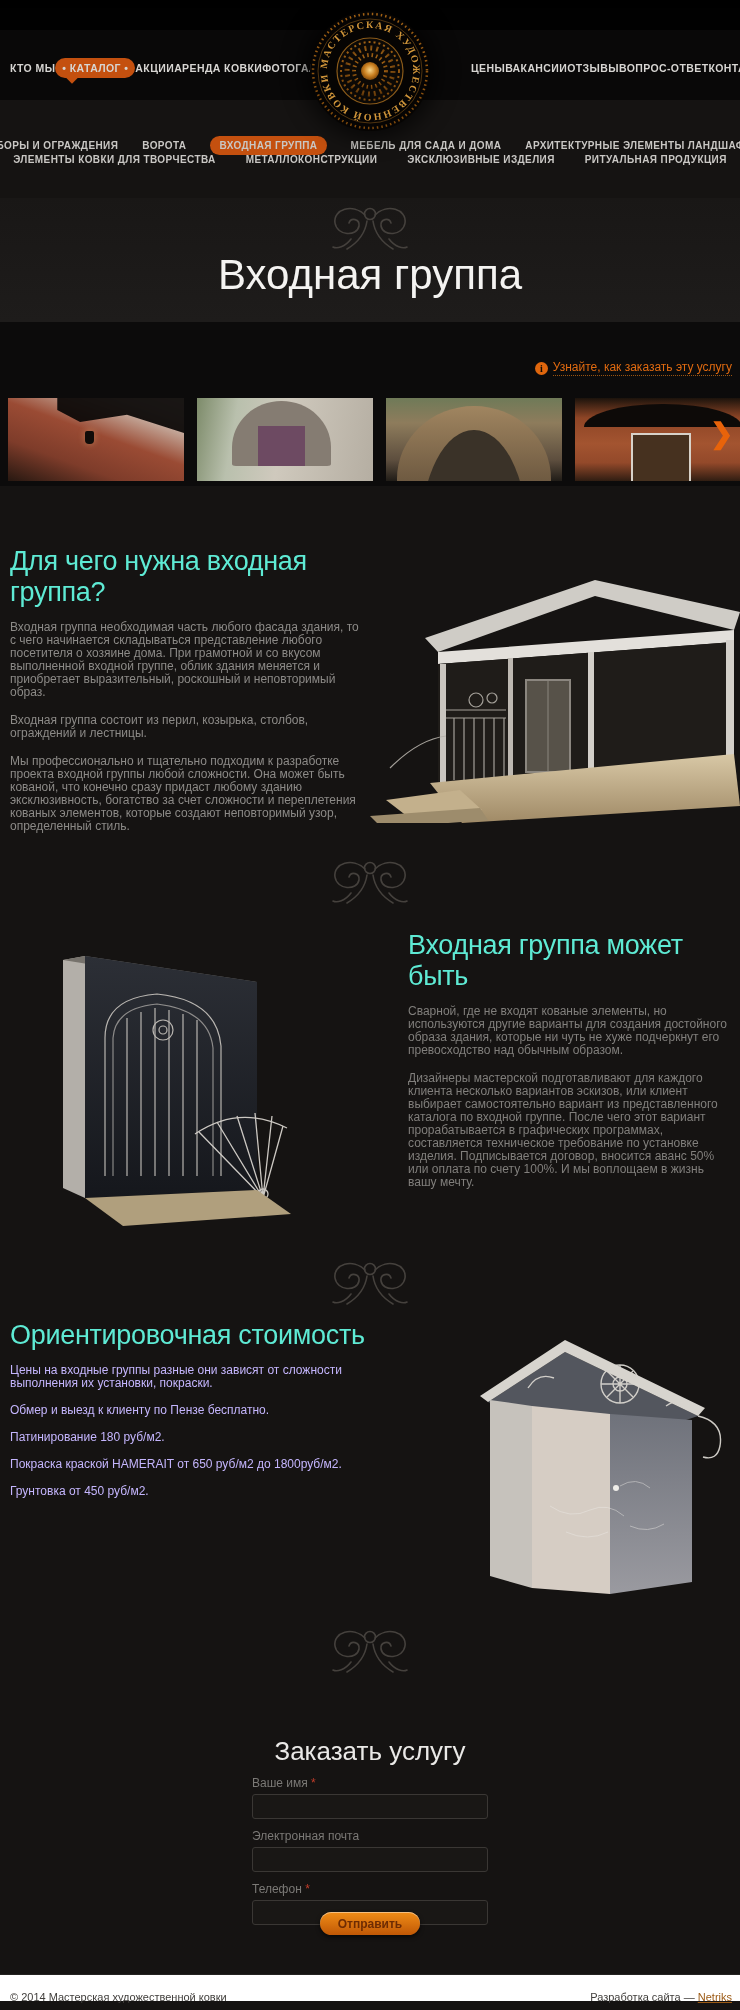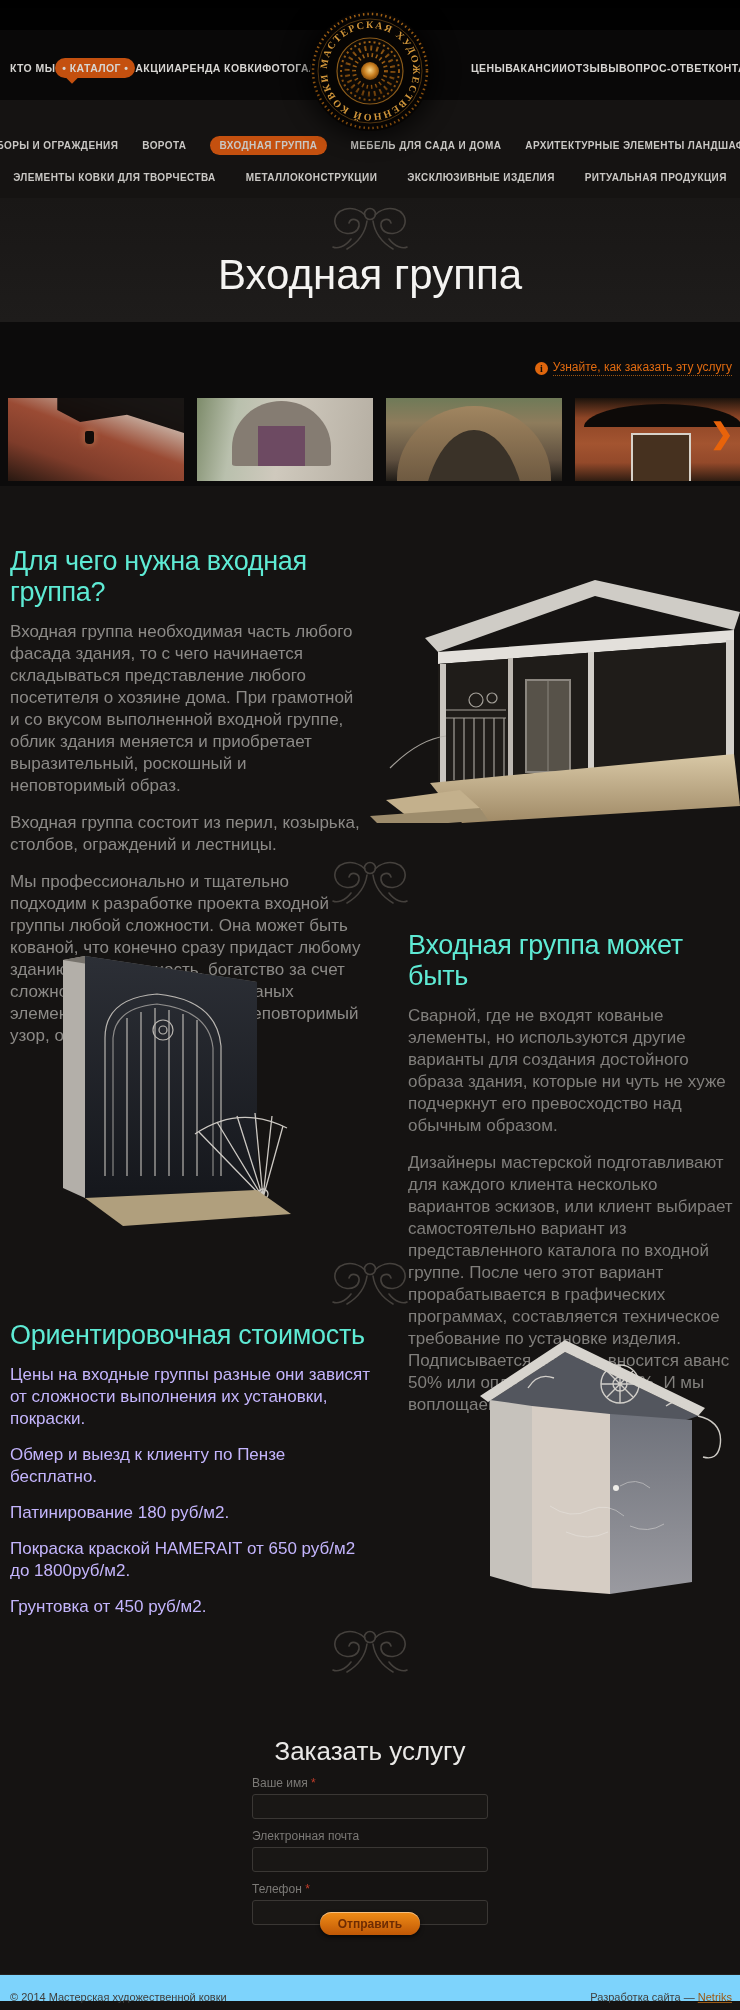--- a/index.html
+++ b/index.html
@@ -28,21 +28,21 @@
               background:#c4500f; transform:rotate(45deg); }
 
   
   .logo { top:3px; left:310px; width:120px; height:120px; z-index:6; cursor:pointer; }
   .logo-bg { position:absolute; inset:0; border-radius:50%; background:#060403;
              box-shadow:0 0 20px 8px rgba(0,0,0,.6); }
 
   
   .subnav { left:0; width:740px; display:flex; justify-content:center; align-items:center; z-index:5; }
   .subnav-1 { top:124px; height:26px; gap:24px; }
-  .subnav-2 { top:158px; height:22px; gap:30px; }
+  .subnav-2 { top:140px; height:22px; gap:30px; }
   .subnav .sn-item { font-size:10px; font-weight:700; letter-spacing:.4px; color:#c9c7c4;
              white-space:nowrap; cursor:pointer; }
   .sn-pill { background:#c4500f; color:#2f1505; border-radius:11px; padding:4px 9px; }
 
   
   .flourish { width:90px; height:50px; }
   .fl-1 { top:197px; left:325px; }
   .fl-2 { top:851px; left:325px; }
   .fl-3 { top:1252px; left:325px; }
   .fl-4 { top:1620px; left:325px; }
@@ -83,21 +83,21 @@
   .big-arch-in { position:absolute; top:18%; left:16%; width:68%; height:140%;
               background:#3a3228; border-radius:50% 50% 0 0 / 55% 55% 0 0; }
   .pediment { top:7%; left:5%; width:90%; height:28%; background:#0d0a08;
               border-radius:50% 50% 0 0 / 100% 100% 0 0; }
   .door4 { bottom:0; left:32%; width:34%; height:58%; background:#46311f; border:2px solid #d8d2c9; border-bottom:none; }
   .gallery-next { top:412px; left:710px; font-size:28px; color:#e8630a; font-weight:700;
                   cursor:pointer; z-index:6; line-height:1; }
 
   
   .sec { line-height:15.5px; }
-  .sec p { font-size:17px; line-height:22px; margin-bottom:15px; }
+  .sec p { font-size:12px; line-height:13px; margin-bottom:15px; }
   .sec-why   { top:538px; left:10px; width:352px; }
   .sec-why p { color:#8c8a87; }
   .sec-types { top:922px; left:408px; width:326px; }
   .sec-types p { color:#817f7c; }
   .sec-price { top:1312px; left:10px; width:360px; }
   .sec-price p { color:#c4b5fd; margin-bottom:14px; }
 
   
   .render { pointer-events:none; }
 
@@ -110,21 +110,21 @@
   .req-mark { color:#c03c2a; font-size:12px; }
   .text-input { width:236px; height:25px; background:#191715; border:1px solid #3a3734;
                 border-radius:3px; color:#cfcdca; font-size:12px; padding:0 7px; outline:none; }
   .submit-btn { top:1904px; left:320px; width:100px; height:23px; border:none; cursor:pointer;
                 border-radius:12px; background:linear-gradient(180deg,#f08d17,#c05806);
                 color:#6e2c03; font-size:12px; font-weight:700;
                 box-shadow:inset 0 1px 0 rgba(255,255,255,.45), 0 2px 4px rgba(0,0,0,.6);
                 font-family:"Liberation Sans", sans-serif; }
 
   
-  .footer { top:1966px; left:0; width:740px; height:27px; background:#7dd3fc;
+  .footer { top:1966px; left:0; width:740px; height:27px; background:#ffffff;
             border-top:1px solid #242220; }
   .footer .copy { position:absolute; left:10px; top:16px; font-size:11px; color:#403e3b; }
   .footer .dev { position:absolute; right:8px; top:16px; font-size:11px; color:#403e3b; }
   .footer .dev a { color:#9c5a14; text-decoration:underline; cursor:pointer; }
 </style>
 </head>
 <body>
 
 <div id="page">
 

